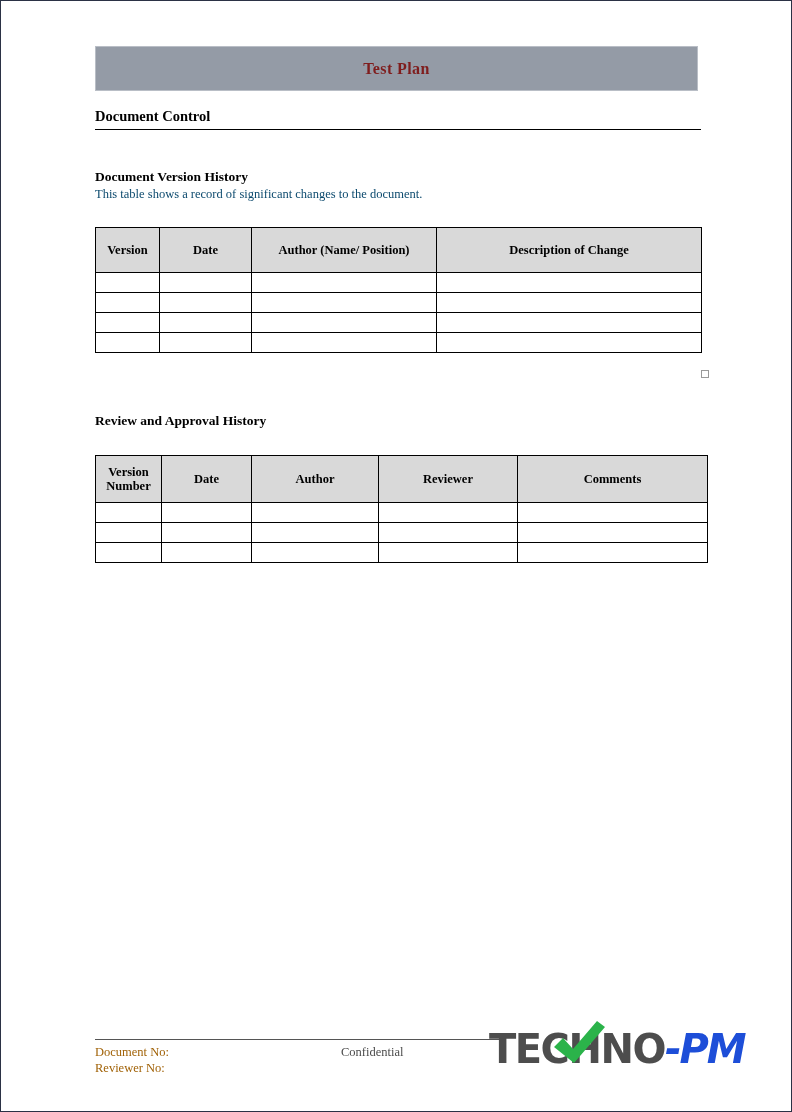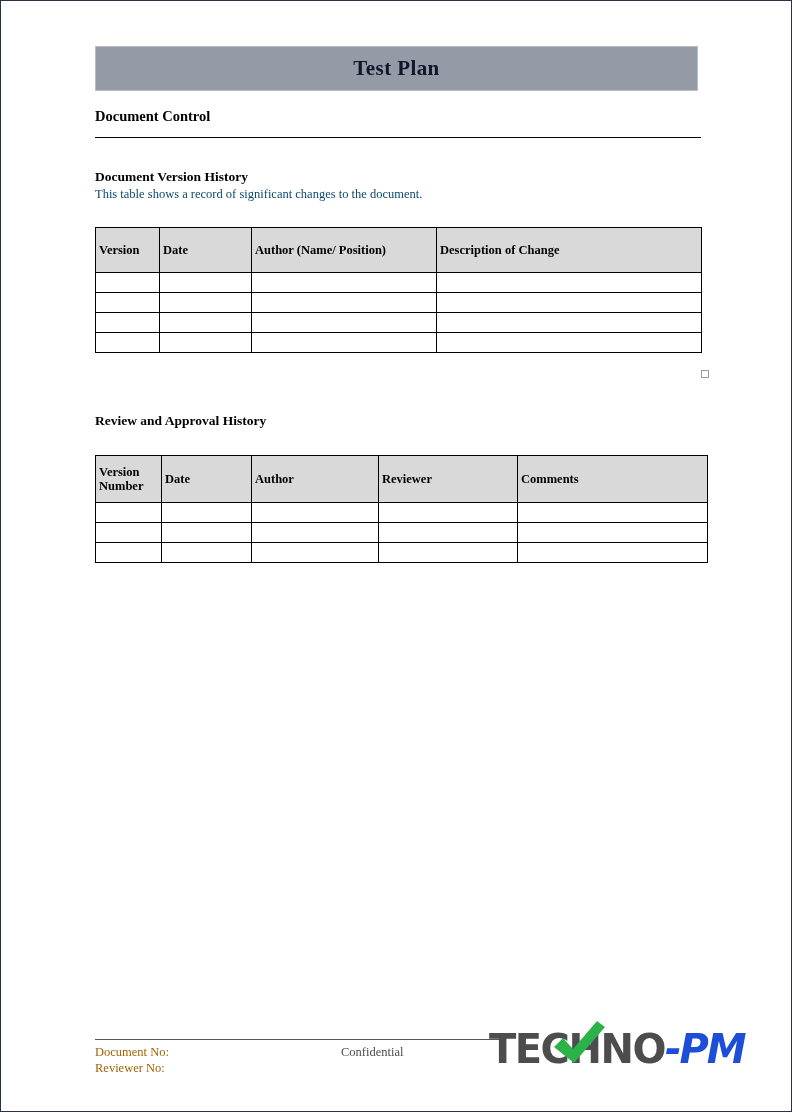--- a/index.html
+++ b/index.html
@@ -30,35 +30,35 @@
     width: 603px;
     height: 45px;
     background: #949ba6;
     border: 1px solid #b9bec6;
     box-sizing: border-box;
     display: flex;
     align-items: center;
     justify-content: center;
   }
   .title-banner-text {
-    color: #0f172a;
-    font-size: 21px;
+    color: #7f1d1d;
+    font-size: 16px;
     font-weight: bold;
     letter-spacing: 0.4px;
   }
 
   
   .h1-section {
     position: absolute;
     left: 94px;
     top: 107px;
     width: 606px;
     font-size: 14.5px;
     font-weight: bold;
-    padding-bottom: 12px;
+    padding-bottom: 4px;
     border-bottom: 1.6px solid #000000;
     box-sizing: border-box;
   }
   .h2-section {
     position: absolute;
     left: 94px;
     font-size: 13.5px;
     font-weight: bold;
   }
   #heading-version-history { top: 168px; }
@@ -81,21 +81,21 @@
   }
   table.doc-table th,
   table.doc-table td {
     border: 1.4px solid #000000;
     padding: 0;
     margin: 0;
   }
   table.doc-table th {
     background: #d9d9d9;
     font-weight: bold;
-    text-align: left;
+    text-align: center;
     vertical-align: middle;
     font-size: 12.5px;
     line-height: 1.15;
     padding: 6px 3px;
   }
   table.doc-table td {
     height: 19px;
     background: #ffffff;
   }
 

